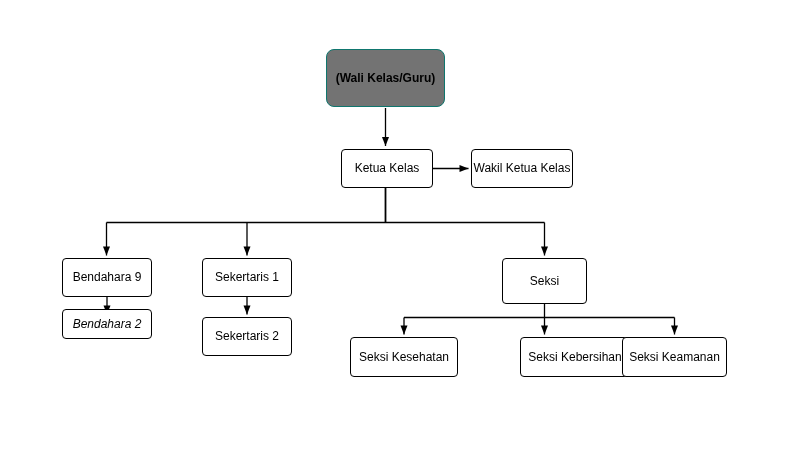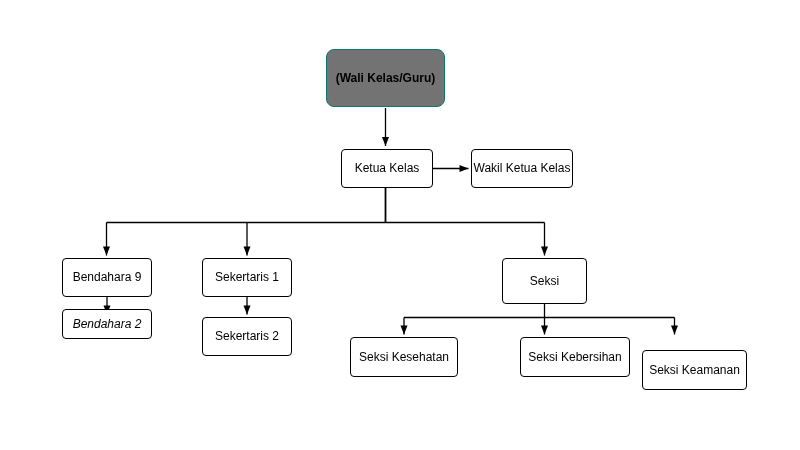--- a/index.html
+++ b/index.html
@@ -41,21 +41,21 @@
   .pos-wali        { left: 326px; top: 49px;  width: 119px; height: 58px; }
   .pos-ketua       { left: 341px; top: 149px; width: 92px;  height: 39px; }
   .pos-wakil       { left: 471px; top: 149px; width: 102px; height: 39px; }
   .pos-bendahara1  { left: 62px;  top: 258px; width: 90px;  height: 39px; }
   .pos-bendahara2  { left: 62px;  top: 309px; width: 90px;  height: 30px; font-style: italic; }
   .pos-sekertaris1 { left: 202px; top: 258px; width: 90px;  height: 39px; }
   .pos-sekertaris2 { left: 202px; top: 317px; width: 90px;  height: 39px; }
   .pos-seksi       { left: 502px; top: 258px; width: 85px;  height: 46px; }
   .pos-kesehatan   { left: 350px; top: 337px; width: 108px; height: 40px; }
   .pos-kebersihan  { left: 488px; top: 337px; width: 110px; height: 40px; margin-left: 32px; }
-  .pos-keamanan    { left: 622px; top: 350px; width: 105px; height: 40px; margin-left: 20px; }
+  .pos-keamanan    { left: 622px; top: 337px; width: 105px; height: 40px; }
 </style>
 </head>
 <body>
 
 <div class="canvas">
 
   <svg class="edges-layer" width="800" height="450" viewBox="0 0 800 450" aria-hidden="true">
     <defs>
       <marker id="arrow" viewBox="0 0 10 8" refX="9.5" refY="4" markerUnits="userSpaceOnUse" markerWidth="10" markerHeight="8" orient="auto">
         <path d="M0.5 0.5 L9.5 4 L0.5 7.5 Z" fill="#000000"></path>

